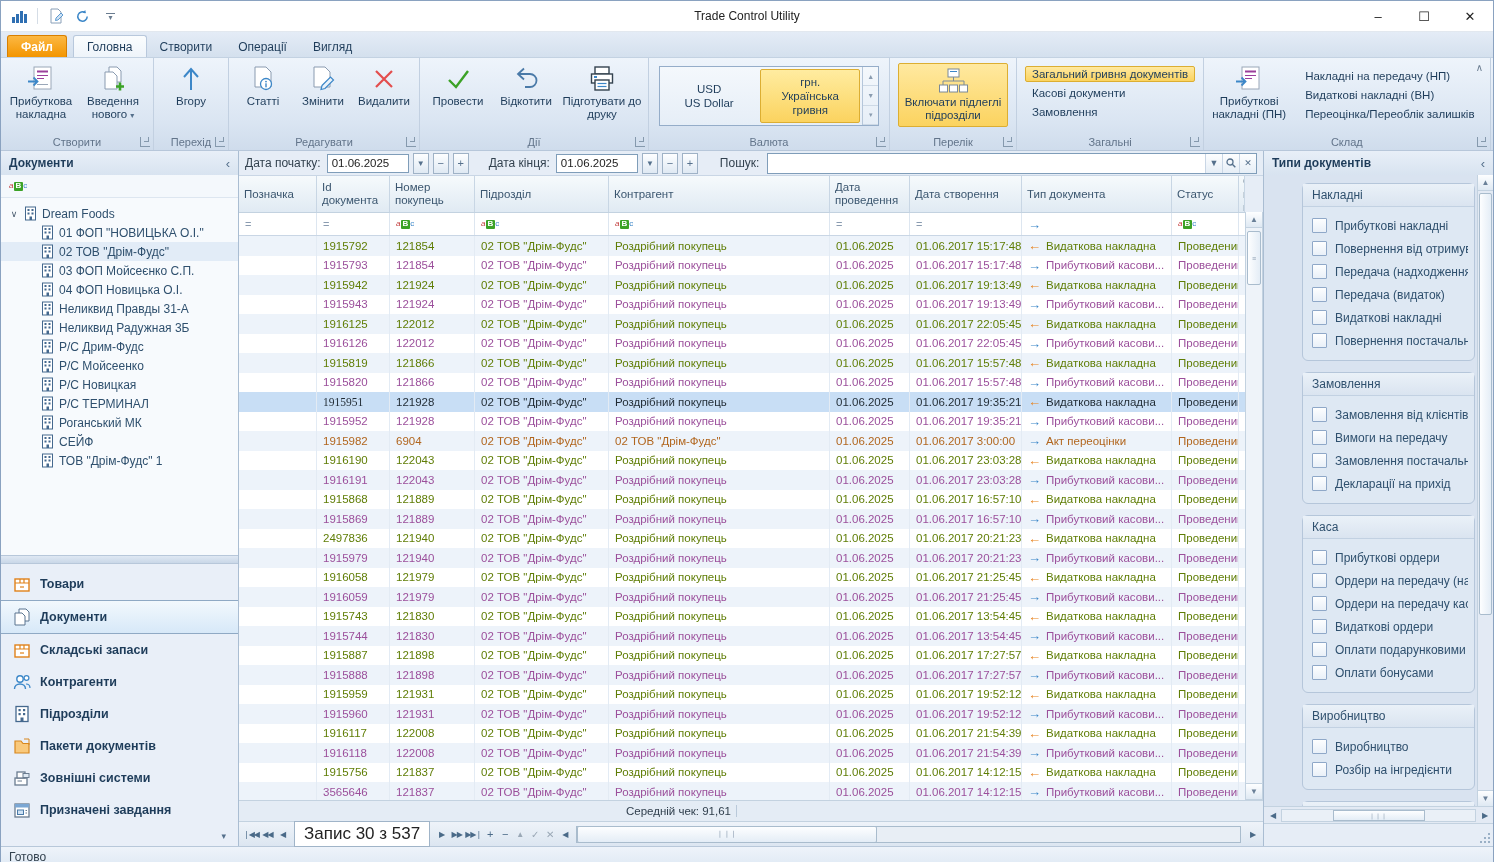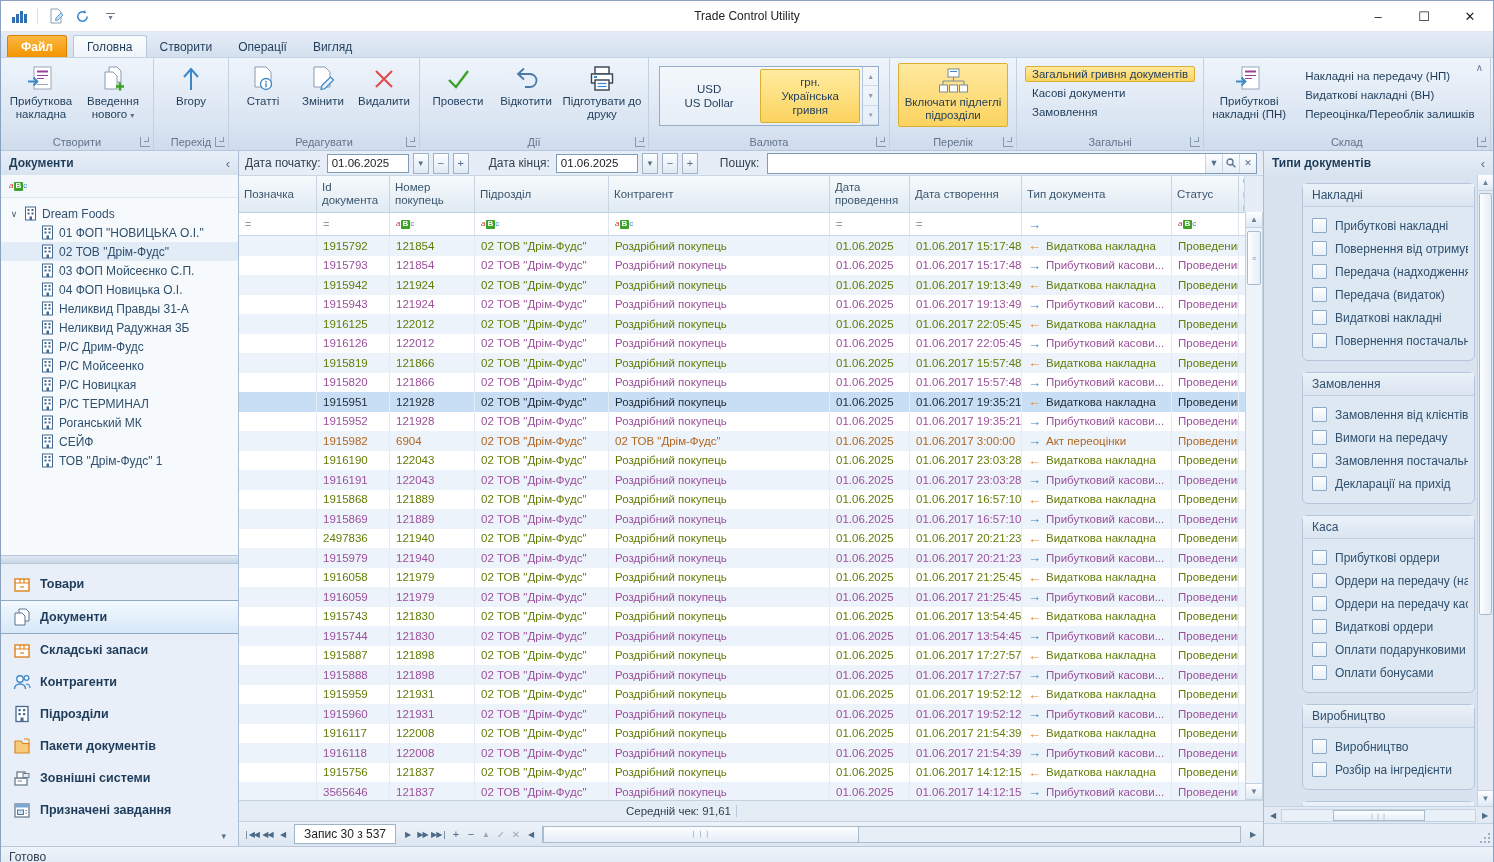--- a/index.html
+++ b/index.html
@@ -101,21 +101,21 @@
   .vsbtn{height:15px;display:flex;align-items:center;justify-content:center;font-size:8px;color:#6a8098;background:linear-gradient(#fdfeff,#dfe9f3);border-bottom:1px solid #c3d2e0;}
   .vsbtn.bot{border-top:1px solid #c3d2e0;border-bottom:none;margin-top:auto;}
   .vthumb{height:52px;margin:3px 1px;background:linear-gradient(90deg,#fdfeff,#e4edf6);border:1px solid #a9bccd;border-radius:2px;display:flex;align-items:center;justify-content:center;color:#8a9cb0;font-size:7px;}
 
   .footerband{height:20px;background:#e4ecf5;border-top:1px solid #c3d2e0;border-bottom:1px solid #c3d2e0;display:flex;align-items:center;}
   .footerband .sumcell{width:492px;text-align:right;padding-right:5px;border-right:1px solid #b9c9da;color:#2f3e4c;font-size:11.5px;}
 
   .recnav{height:24px;display:flex;align-items:center;gap:2px;padding:0 4px;background:linear-gradient(#eef3f9,#dce6f1);}
   .rbtn{min-width:13px;height:16px;display:flex;align-items:center;justify-content:center;font-size:8px;color:#4a6a88;letter-spacing:-1px;}
   .rbtn.gray{color:#9aa8b6;}
-  .reclabel{background:#fff;border:1px solid #a0b4c8;padding:2px 9px;font-size:12px;color:#222;margin:0 3px;}
+  .reclabel{background:#fff;border:1px solid #a0b4c8;padding:2px 9px;font-size:17px;color:#222;margin:0 3px;}
   .hscroll{flex:1;height:15px;border:1px solid #a9bccd;background:#e8eef5;margin:0 3px;display:flex;align-items:stretch;}
   .hthumb{width:45%;background:linear-gradient(#fdfeff,#e4edf6);border:1px solid #a9bccd;margin:-1px 0;border-radius:2px;display:flex;align-items:center;justify-content:center;color:#8a9cb0;font-size:7px;letter-spacing:1px;}
 
   
   .rightpanel{width:229px;display:flex;flex-direction:column;background:#d9e3f0;border-left:1px solid #aabdd2;}
   .rp-body{flex:1;display:flex;overflow:hidden;}
   .rp-groups{flex:1;padding:8px 2px 0 10px;overflow:hidden;}
   .tgroup{border:1px solid #b5c6da;border-radius:6px;background:#dee8f3;margin-bottom:11px;margin-left:28px;}
   .tgroup .gtitle{padding:4px 9px;background:linear-gradient(#eaf1f8,#dae4f0);border-bottom:1px solid #c2d1e2;color:#2f506e;font-size:12px;}
   .tgroup .gitems{padding:7px 6px 8px 9px;}
@@ -831,21 +831,21 @@
                 <div class="gc k-in" style="width: 99px; flex: 0 0 auto;">01.06.2017 15:57:48</div>
                 <div class="gc k-in" style="width: 137px; flex: 0 0 auto;">
                   <span class="ar ar-in">→</span>
                   <span>Прибутковий касови...</span>
                 </div>
                 <div class="gc k-in" style="width: 54px; flex: 0 0 auto;">Проведений</div>
                 <div class="gc k-in" style="flex: 1 1 0%;"></div>
               </div>
               <div class="grow odd selrow">
                 <div class="gc k-out" style="width: 65px; flex: 0 0 auto;"></div>
-                <div class="gc k-out" style="width: 60px; flex: 0 0 auto;">1915951</div>
+                <div class="gc k-out" style="width: 60px; flex: 0 0 auto; font-family: Liberation Serif, serif;">1915951</div>
                 <div class="gc k-out" style="width: 72px; flex: 0 0 auto;">121928</div>
                 <div class="gc k-out" style="width: 121px; flex: 0 0 auto;">02 ТОВ "Дрім-Фудс"</div>
                 <div class="gc k-out" style="width: 208px; flex: 0 0 auto;">Роздрібний покупець</div>
                 <div class="gc k-out" style="width: 67px; flex: 0 0 auto;">01.06.2025</div>
                 <div class="gc k-out" style="width: 99px; flex: 0 0 auto;">01.06.2017 19:35:21</div>
                 <div class="gc k-out" style="width: 137px; flex: 0 0 auto;">
                   <span class="ar ar-out">←</span>
                   <span>Видаткова накладна</span>
                 </div>
                 <div class="gc k-out" style="width: 54px; flex: 0 0 auto;">Проведений</div>

